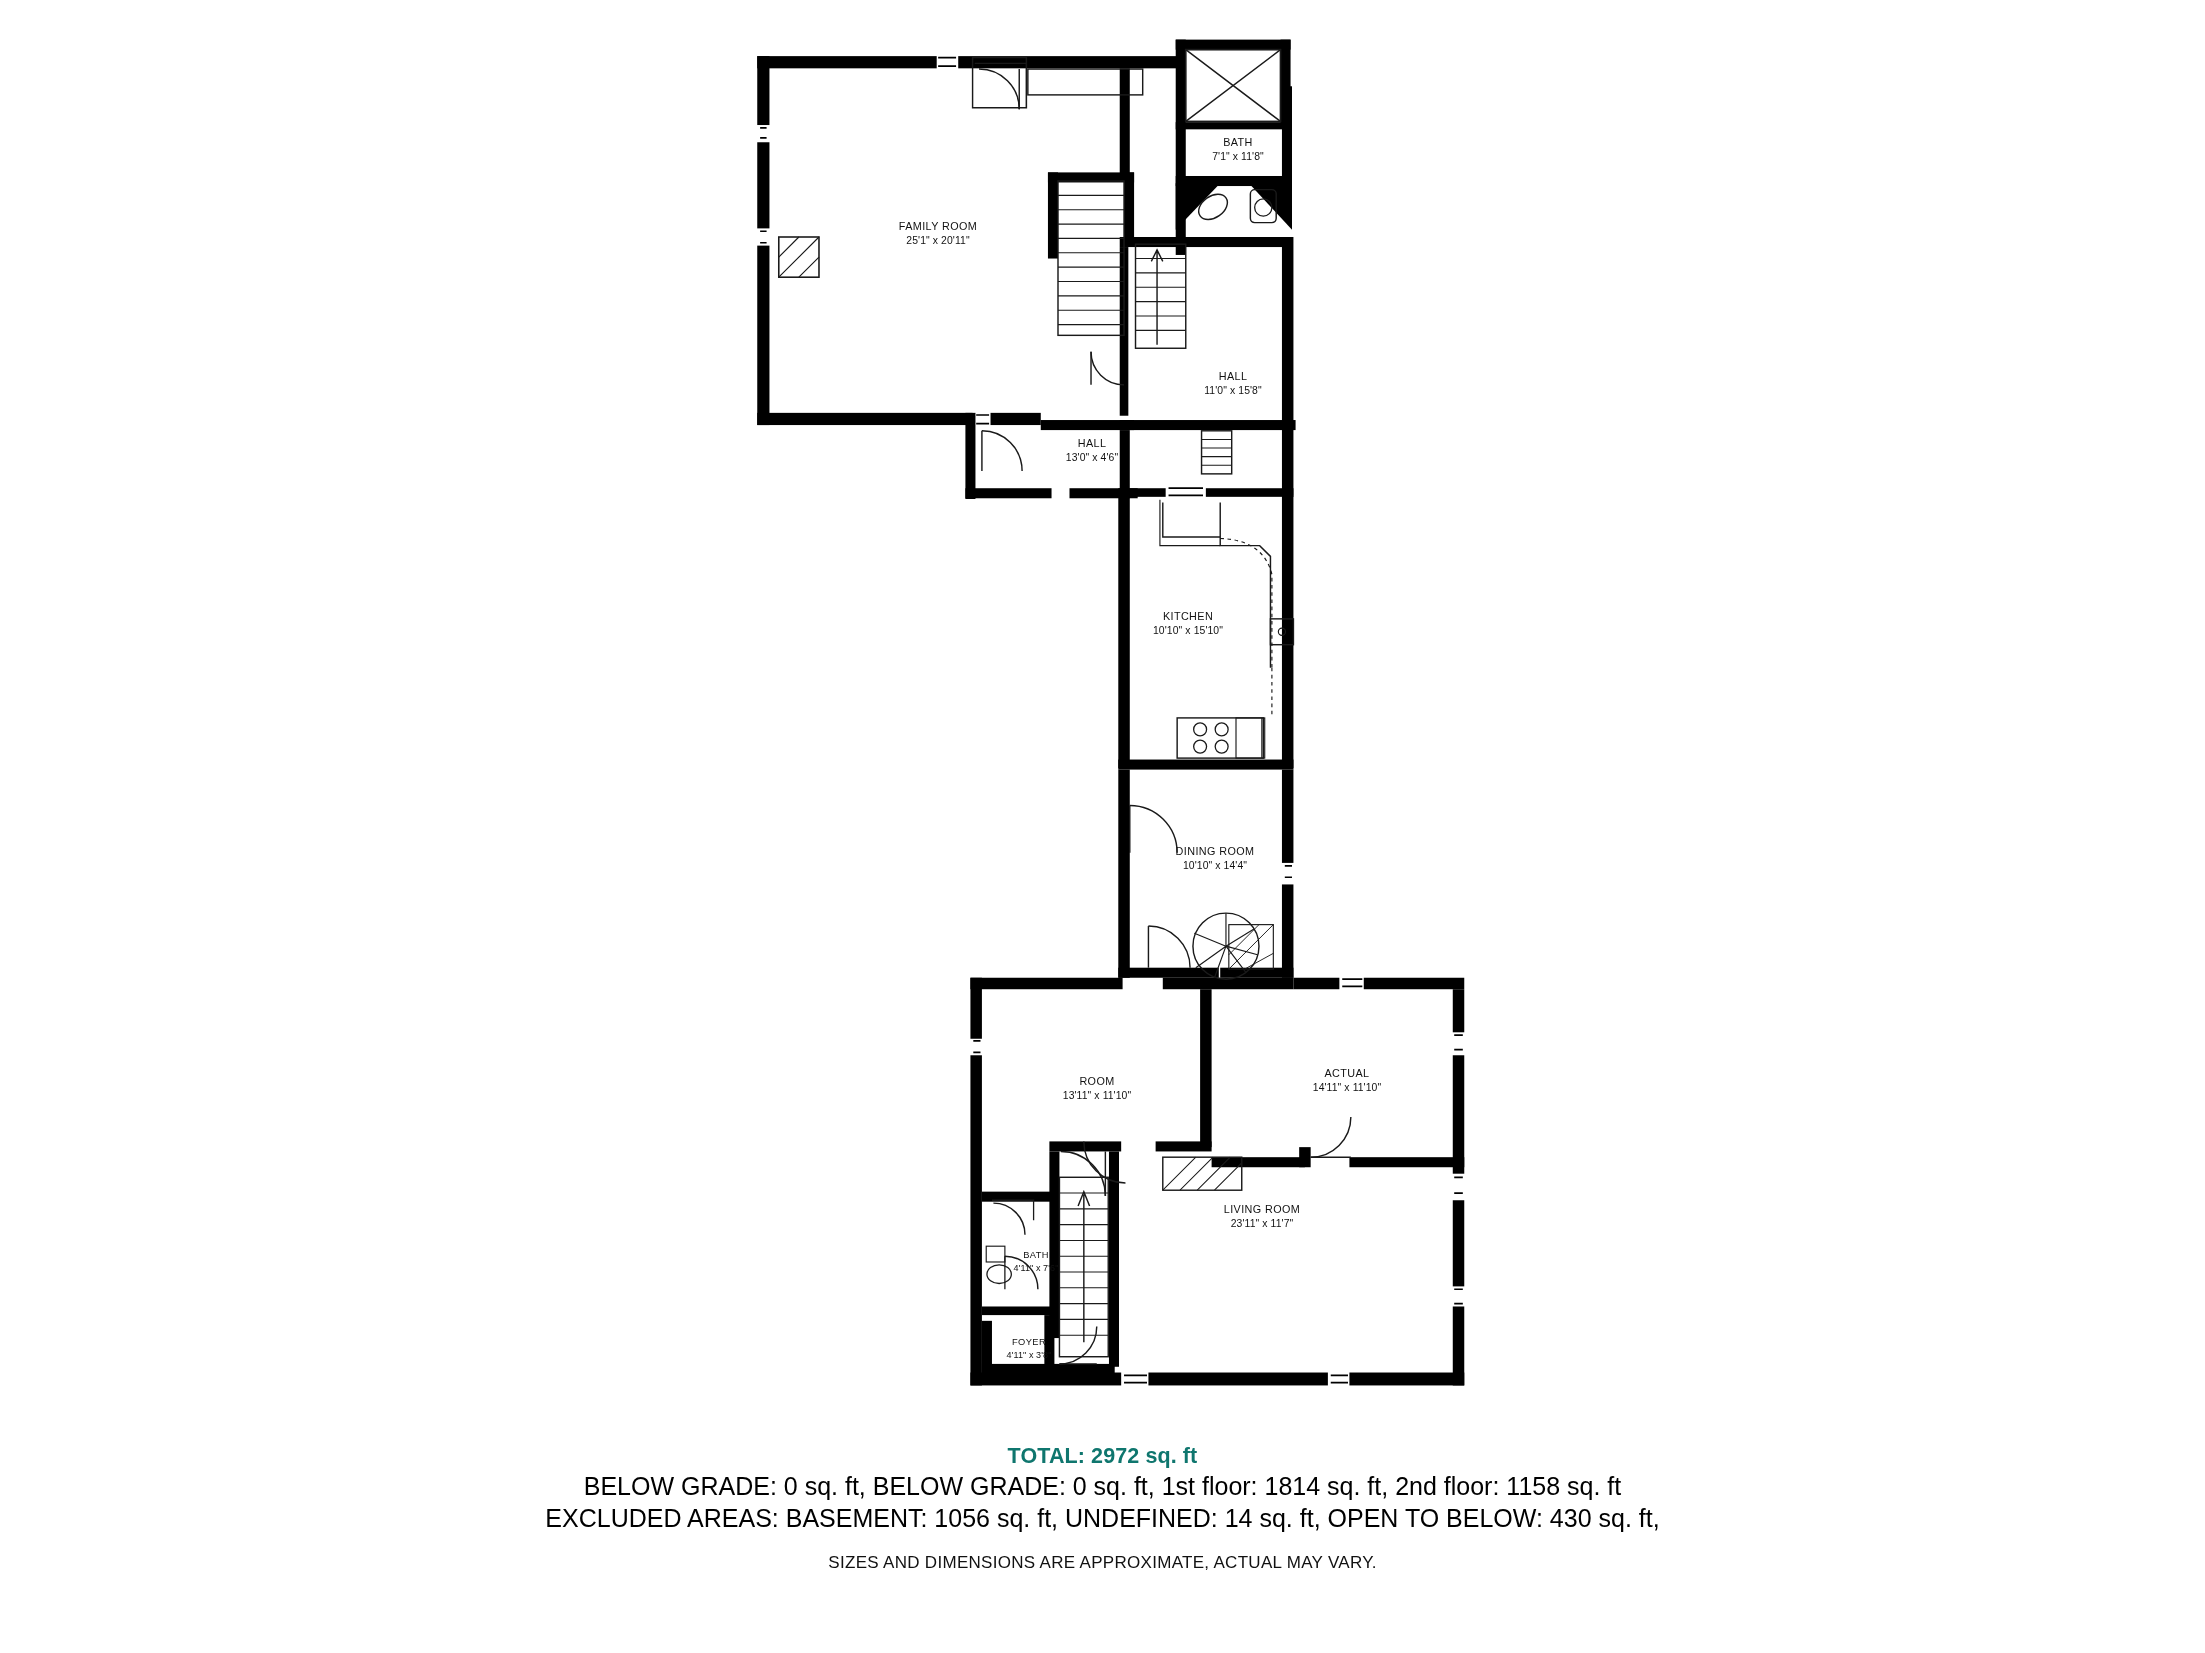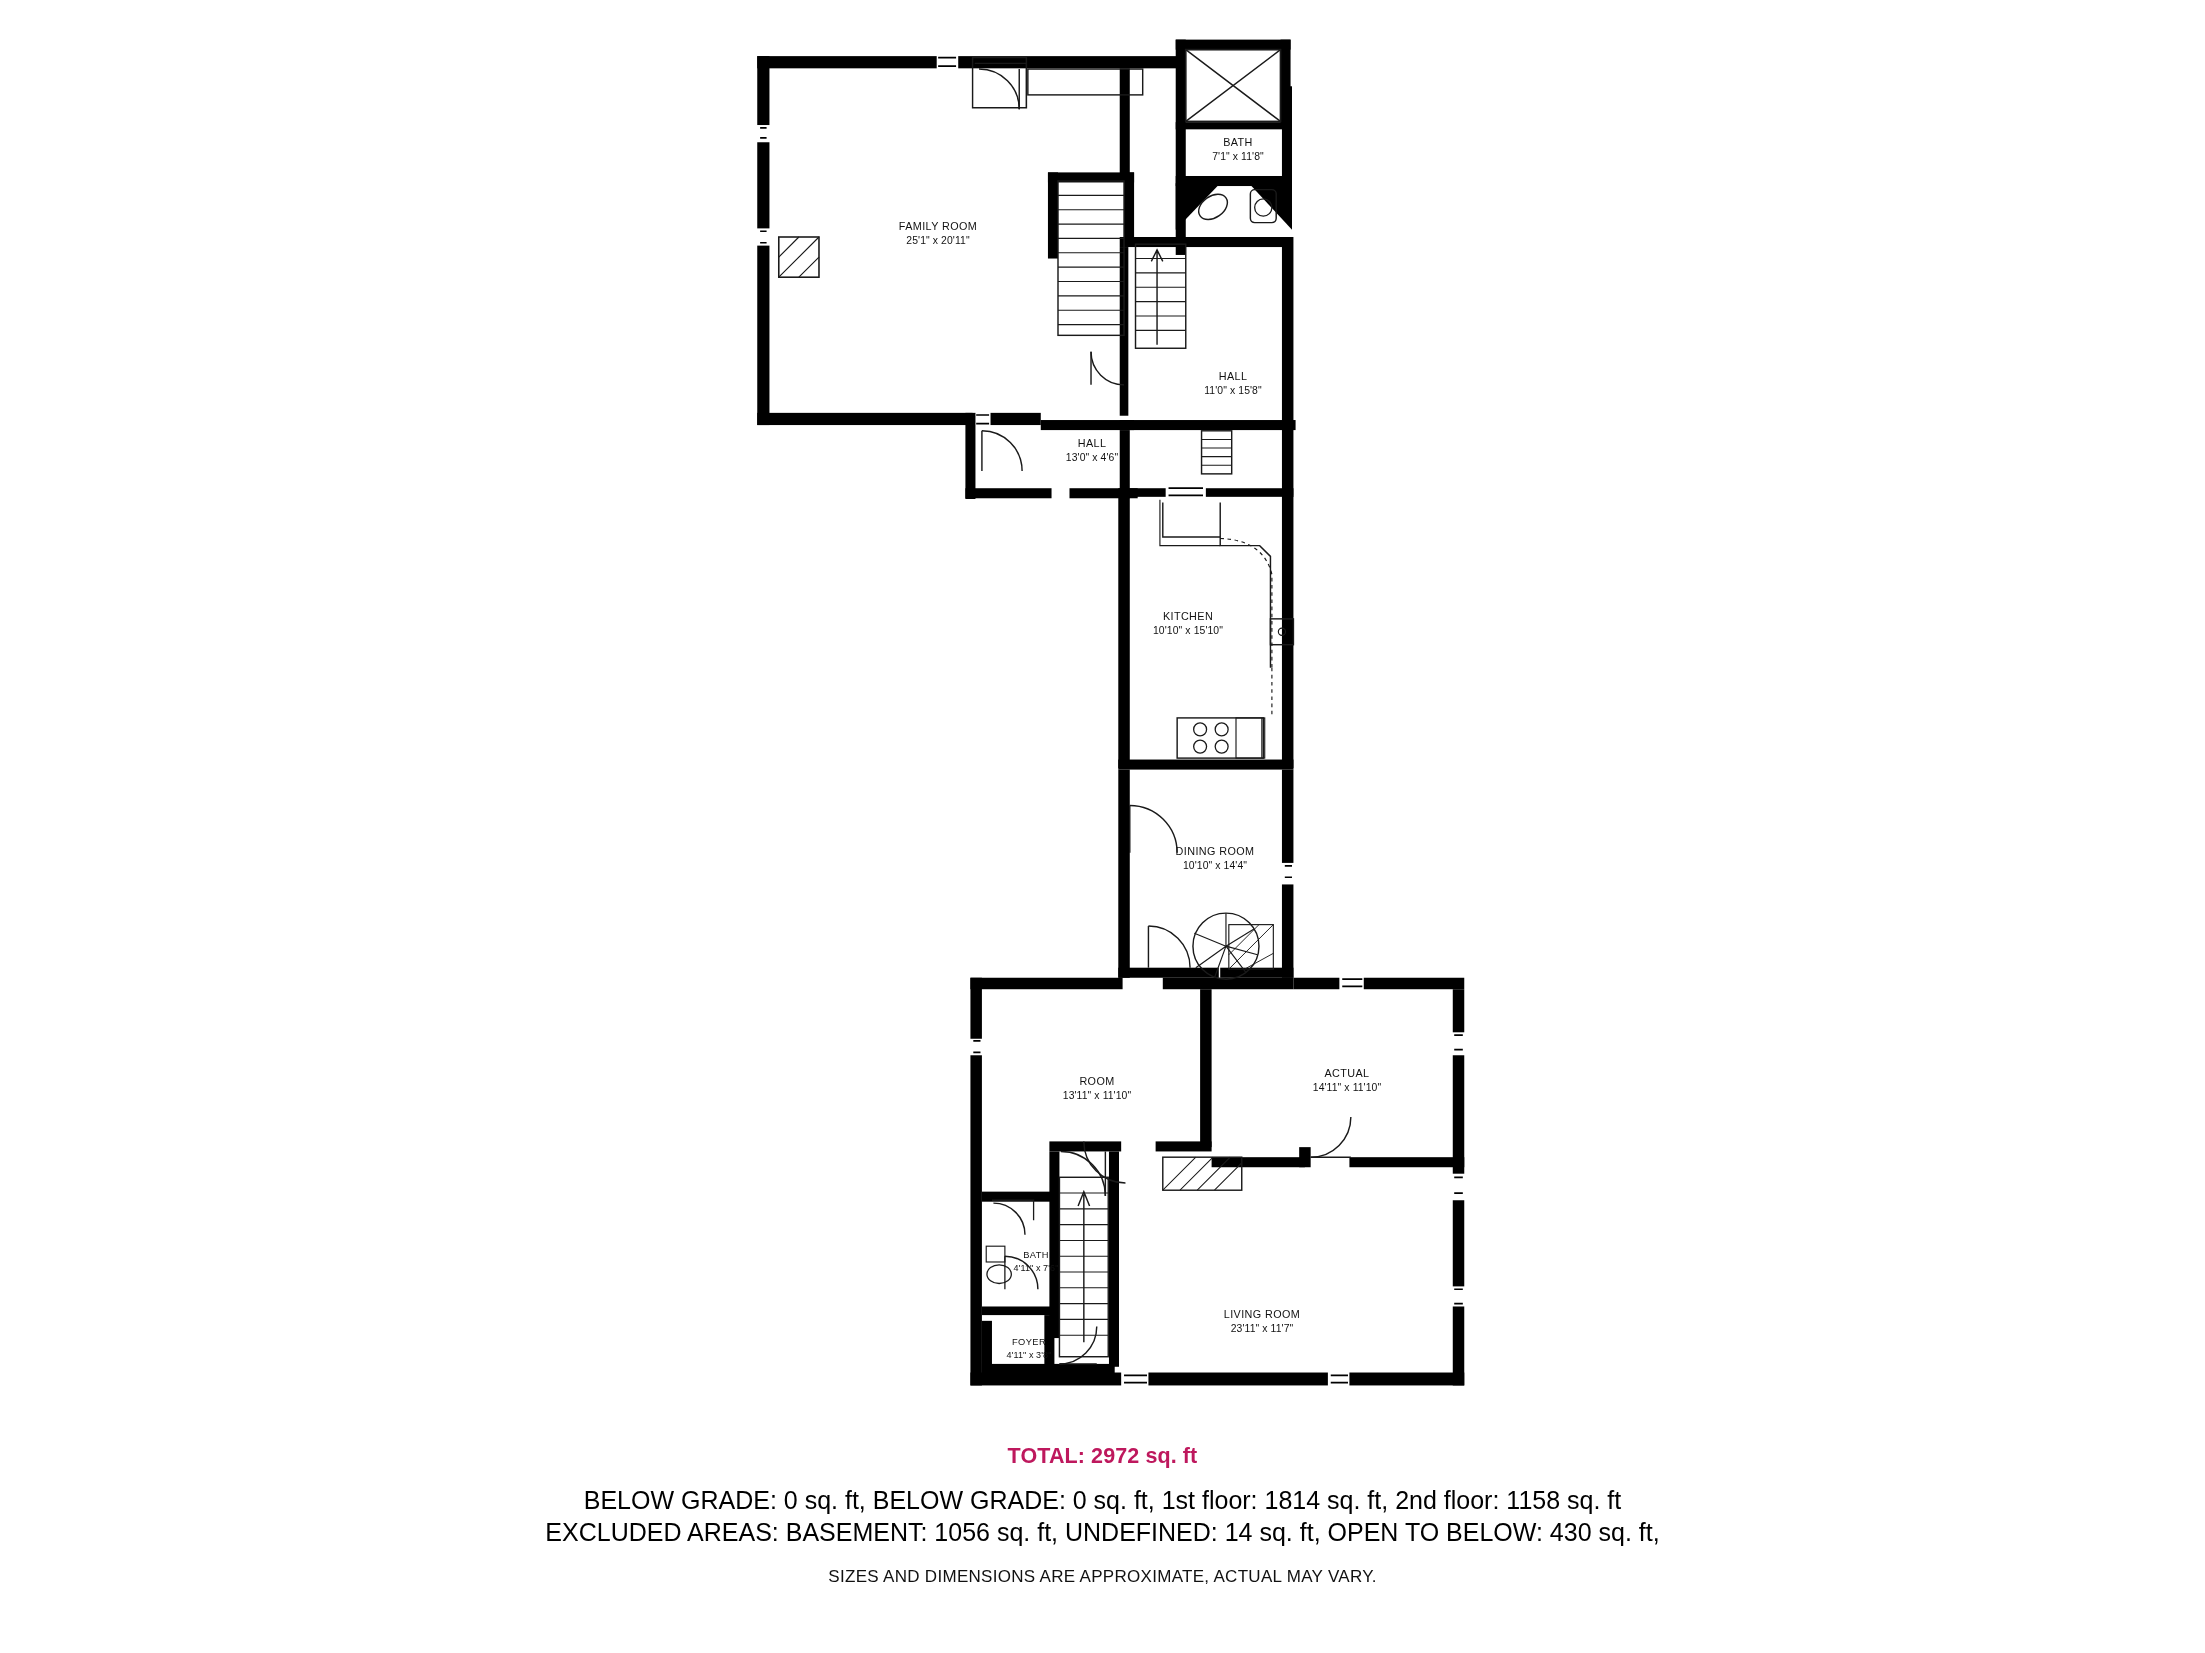--- a/index.html
+++ b/index.html
@@ -59,22 +59,22 @@
     position: absolute;
     left: 0;
     top: 1444px;
     width: 2205px;
     text-align: center;
   }
   #summary .total {
     font-size: 21.5px;
     font-weight: bold;
     letter-spacing: 0.1px;
-    margin-bottom: 15px;
-    color: #be185d;
+    margin-bottom: 1px;
+    color: #0f766e;
   }
   #summary .line {
     font-size: 25px;
     line-height: 1.28;
     color: #000;
   }
   #summary .disclaimer {
     margin-top: 18.7px;
     font-size: 17px;
     letter-spacing: 0.3px;
@@ -342,21 +342,21 @@
     <div class="room-label" style="left:1097px; top:1088px;">
       <span class="rname">ROOM</span>
       <span class="rdim">13'11" x 11'10"</span>
     </div>
 
     <div class="room-label" style="left:1347px; top:1080px;">
       <span class="rname">ACTUAL</span>
       <span class="rdim">14'11" x 11'10"</span>
     </div>
 
-    <div class="room-label" style="left:1262px; top:1321px;">
+    <div class="room-label" style="left:1262px; top:1216px;">
       <span class="rname">LIVING ROOM</span>
       <span class="rdim">23'11" x 11'7"</span>
     </div>
 
     <div class="room-label small" style="left:1036px; top:1261px;">
       <span class="rname">BATH</span>
       <span class="rdim">4'11" x 7'6"</span>
     </div>
 
     <div class="room-label small" style="left:1029px; top:1348px;">

